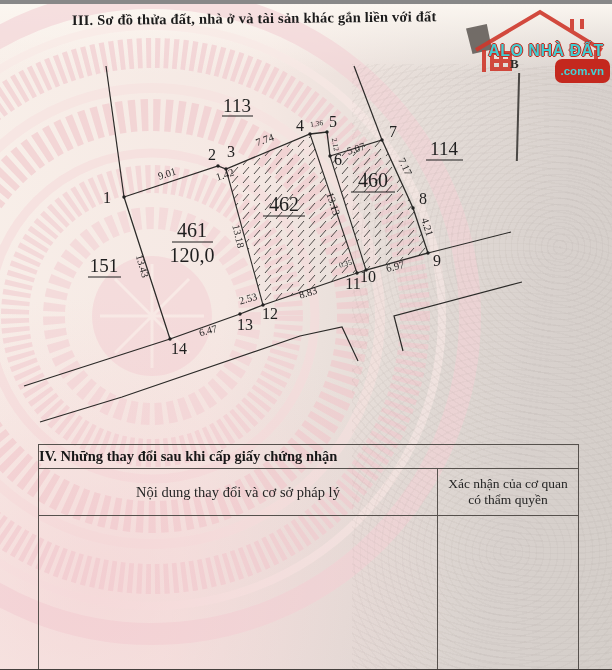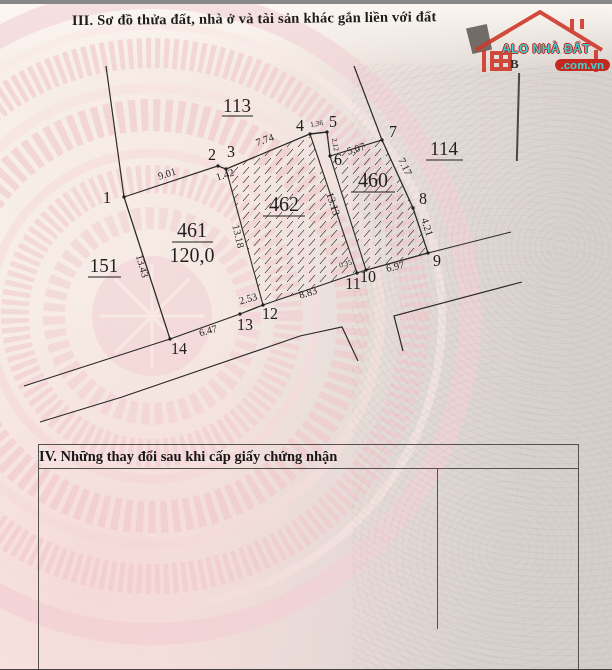--- a/index.html
+++ b/index.html
@@ -19,26 +19,26 @@
       repeating-radial-gradient(circle at 80% 30%, rgba(150,140,135,.14) 0 1.5px, rgba(0,0,0,0) 1.5px 6px),
       repeating-radial-gradient(circle at 60% 80%, rgba(150,140,135,.12) 0 1.5px, rgba(0,0,0,0) 1.5px 7px);}
   .emblem{position:absolute;left:0;top:0;pointer-events:none;}
   .section-title{
     position:absolute;left:72px;top:6px;width:400px;
     font-weight:bold;font-size:14.5px;letter-spacing:.2px;color:#1c1c1c;
     transform:rotate(-.6deg);}
   .logo{position:absolute;left:468px;top:2px;width:144px;height:70px;}
   .logo-house{position:absolute;left:0;top:0;}
   .logo-text1{position:absolute;left:12px;top:36px;width:132px;text-align:center;
-    font-family:"Liberation Sans","DejaVu Sans",sans-serif;font-weight:bold;font-size:12px;
+    font-family:"Liberation Sans","DejaVu Sans",sans-serif;font-weight:bold;font-size:16px;
     color:#41ced3;letter-spacing:.5px;
     text-shadow:1px 0 #c4281e,-1px 0 #c4281e,0 1px #c4281e,0 -1px #c4281e;}
   .logo-text2{position:absolute;right:2px;top:53px;
     font-family:"Liberation Sans","DejaVu Sans",sans-serif;font-weight:bold;font-size:11.5px;
-    color:#43d2d5;background:#c4281e;padding:0 6px;border-radius:7px;}
+    color:#43d2d5;background:#c4281e;padding:6px 6px;border-radius:7px;}
   .dark-blob{position:absolute;left:466px;top:20px;width:26px;height:30px;background:#5c5651;
     clip-path:polygon(0 15%,80% 0,100% 85%,25% 100%);opacity:.85;}
   .north{position:absolute;left:503px;top:52px;width:34px;height:110px;}
   .north-b{position:absolute;left:7px;top:0;font-weight:bold;font-size:13px;color:#2e2c2a;}
   .north-line{position:absolute;left:14px;top:17px;width:2px;height:88px;background:#4a4744;transform:rotate(1.5deg);}
   .plot{position:absolute;left:0;top:0;}
   .plot text{fill:#1f1f1f;}
   .edge-len{font-size:10.5px;}
   .edge-len.small{font-size:7.5px;}
   .vx{font-size:16px;}
@@ -200,20 +200,27 @@
       <line x1="426" y1="156" x2="463" y2="156"></line>
       <line x1="88" y1="273" x2="121" y2="273"></line>
       <line x1="172" y1="238" x2="213" y2="238"></line>
       <line x1="263" y1="212" x2="305" y2="212"></line>
       <line x1="351" y1="188" x2="395" y2="188"></line>
     </g>
   </svg>
 
   <div class="table">
     <div class="t-title">IV. Những thay đổi sau khi cấp giấy chứng nhận</div>
+    <div class="t-head">
+      <div class="t-c1">Nội dung thay đổi và cơ sở pháp lý</div>
+      <div class="t-c2">
+        <span>Xác nhận của cơ quan</span>
+        <span>có thẩm quyền</span>
+      </div>
+    </div>
     <div class="t-body">
       <div class="t-b1"></div>
       <div class="t-b2"></div>
     </div>
   </div>
 
   <div class="bottom-strip"></div>
 </div>
 
 </body></html>

